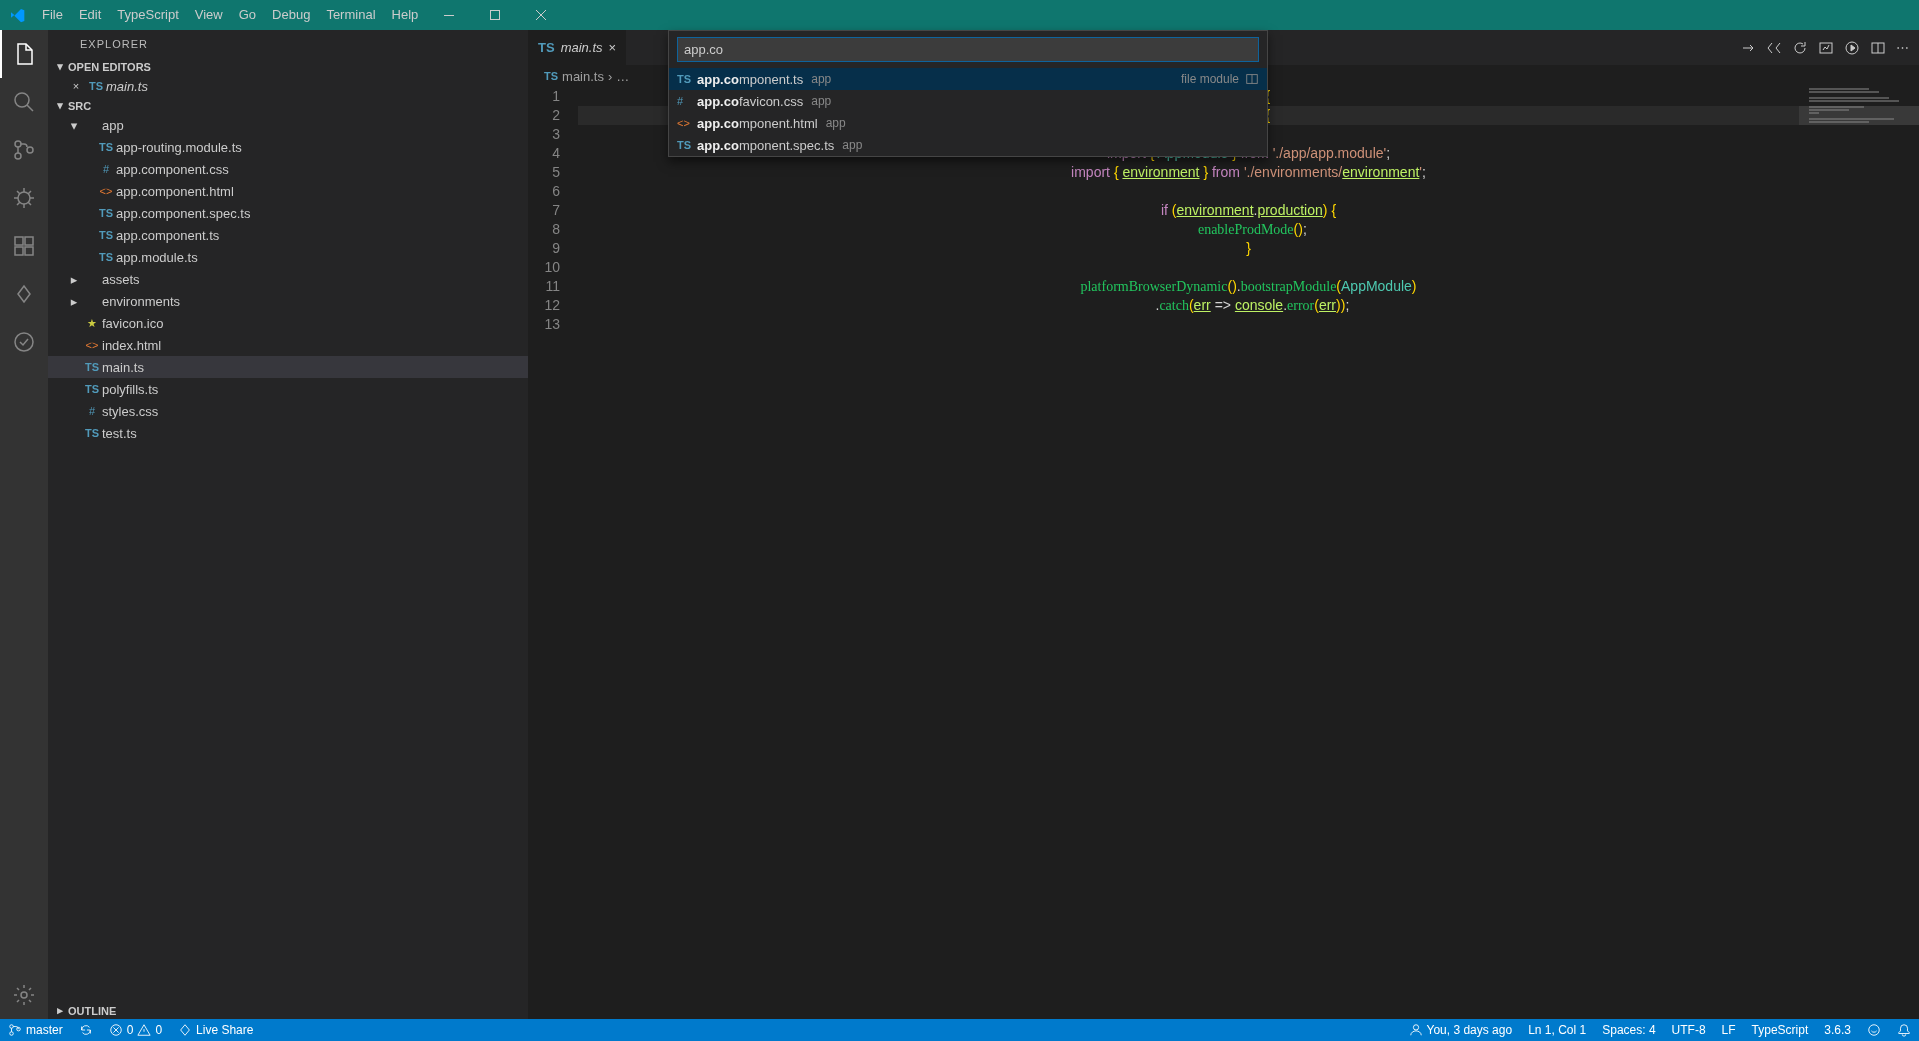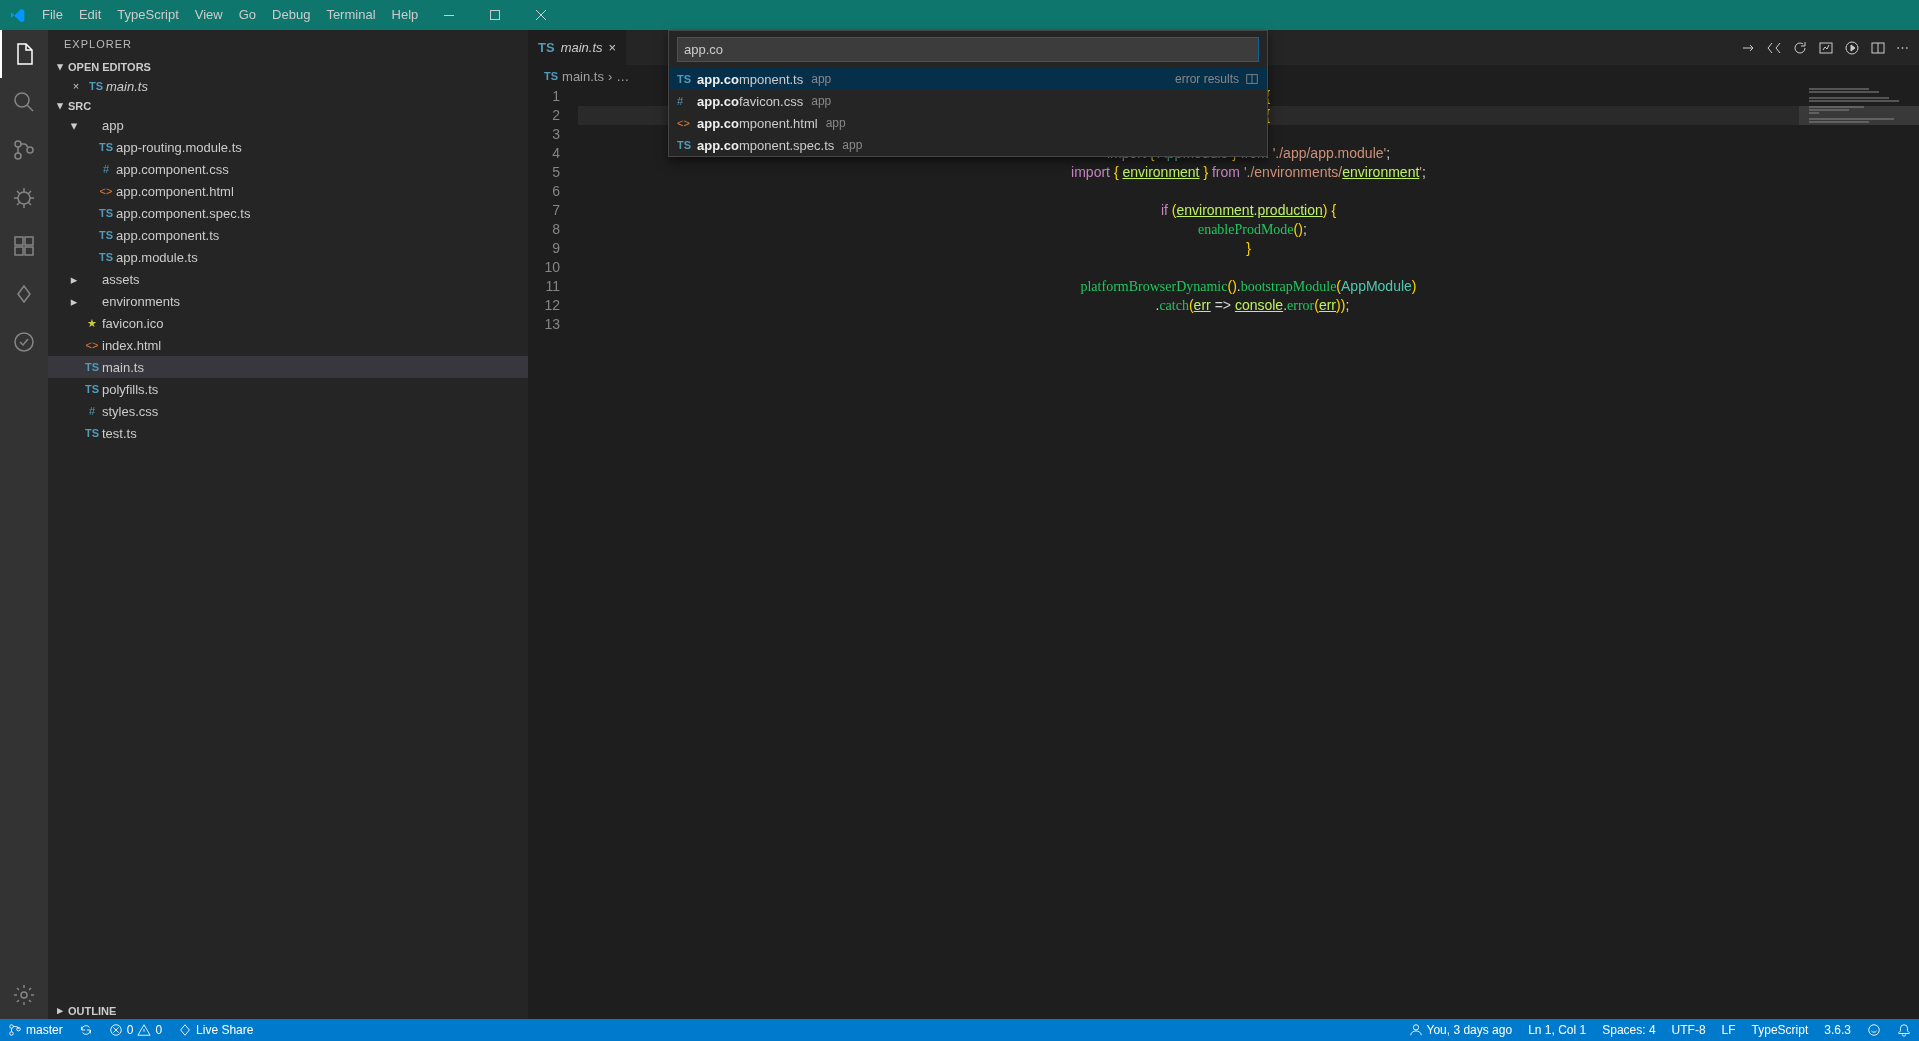--- a/index.html
+++ b/index.html
@@ -18,21 +18,21 @@
 .main { display:flex; height:calc(100% - 30px - 22px); }
 
 
 .activity-bar { width:48px; background:#333333; display:flex; flex-direction:column; justify-content:space-between; }
 .activity-bar .top, .activity-bar .bottom { display:flex; flex-direction:column; }
 .activity-bar .ab-item { width:48px; height:48px; display:flex; align-items:center; justify-content:center; color:#858585; cursor:pointer; }
 .activity-bar .ab-item.active { color:#ffffff; border-left:2px solid #ffffff; }
 
 
 .sidebar { width:480px; background:#252526; display:flex; flex-direction:column; }
-.sidebar-title { padding:8px 16px; font-size:11px; letter-spacing:1px; color:#bbbbbb; }
+.sidebar-title { padding:8px 32px; font-size:11px; letter-spacing:1px; color:#bbbbbb; }
 .section-header { display:flex; align-items:center; padding:2px 4px; cursor:pointer; font-size:11px; font-weight:700; color:#cccccc; }
 .section-header .chev { width:16px; text-align:center; }
 .tree { }
 .tree-row { display:flex; align-items:center; height:22px; padding-left:0; cursor:pointer; }
 .tree-row.selected { background:#37373d; }
 .tree-row .indent { flex-shrink:0; }
 .tree-row .twisty { width:16px; text-align:center; color:#cccccc; flex-shrink:0; }
 .tree-row .ficon { width:20px; text-align:center; flex-shrink:0; font-size:11px; }
 .tree-row .flabel { white-space:nowrap; }
 .ic-ts { color:#519aba; font-weight:bold; }
@@ -391,21 +391,21 @@
     </div>
 
     <div class="quick-open">
       <input type="text" value="app.co" style="">
       <div class="qo-list" id="qo-list">
           <div class="qo-row sel">
             <span class="ficon ic-ts">TS</span>
             <span><span class="match">app.co</span><span class="rest">mponent.ts</span></span>
             <span class="path">app</span>
             <span class="qo-aside">
-              <span>error results</span>
+              <span>file module</span>
               <svg width="14" height="14" viewBox="0 0 16 16" fill="none" stroke="#888">
                 <rect x="2" y="3" width="12" height="10"></rect>
                 <path d="M8 3v10"></path>
               </svg>
             </span>
           </div>
           <div class="qo-row">
             <span class="ficon ic-css">#</span>
             <span><span class="match">app.co</span><span class="rest">favicon.css</span></span>
             <span class="path">app</span>

